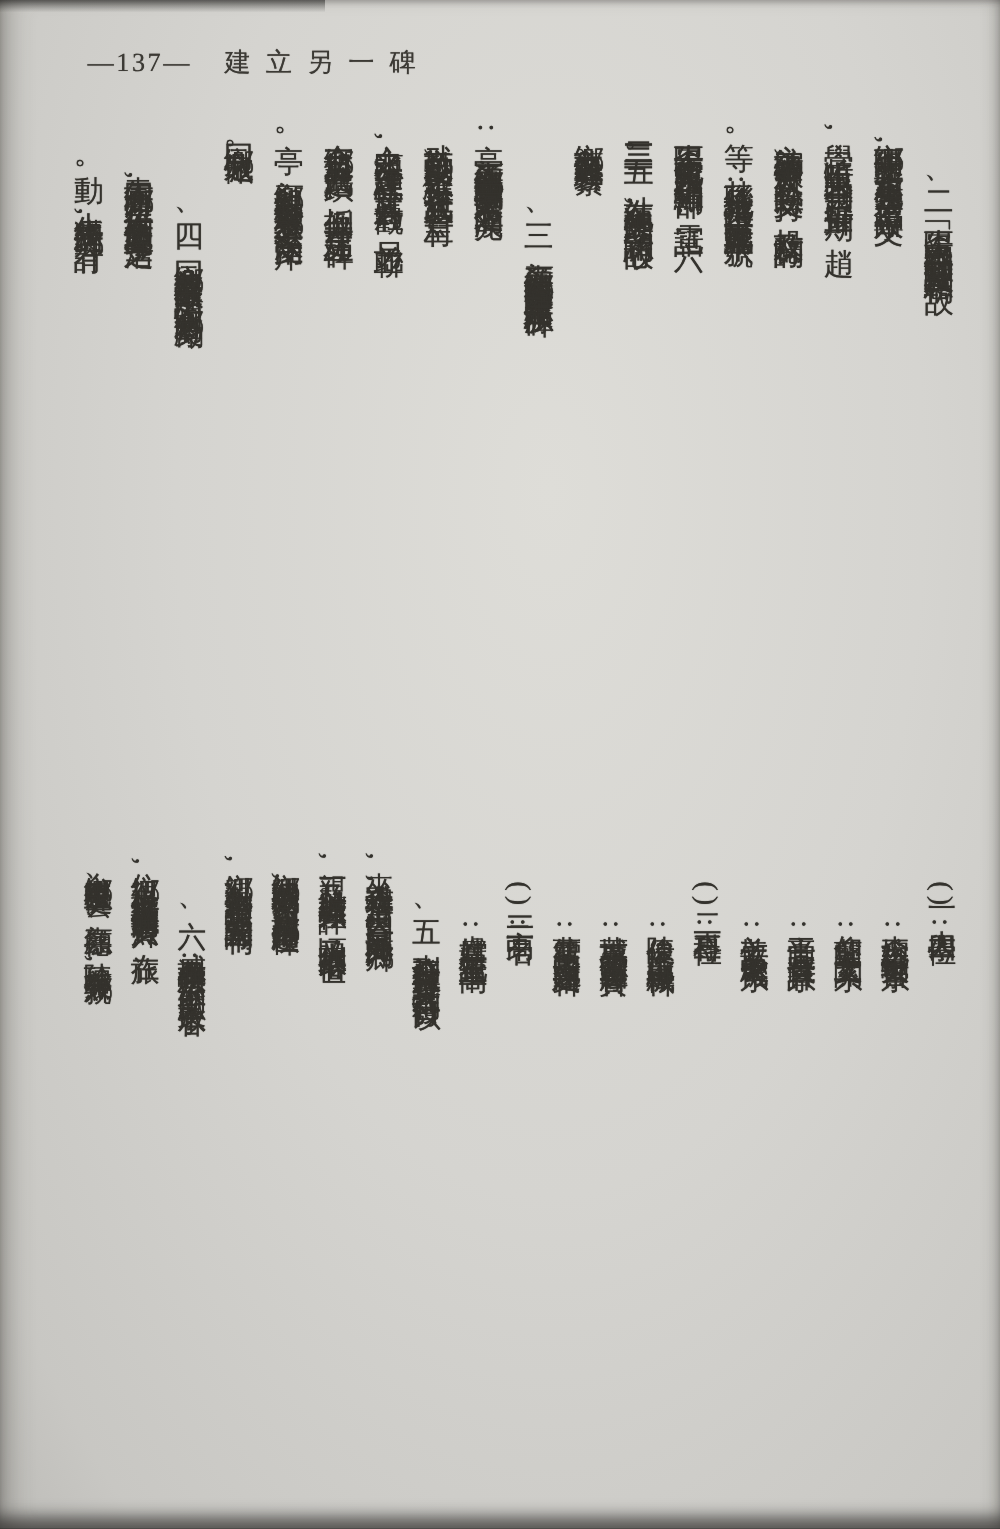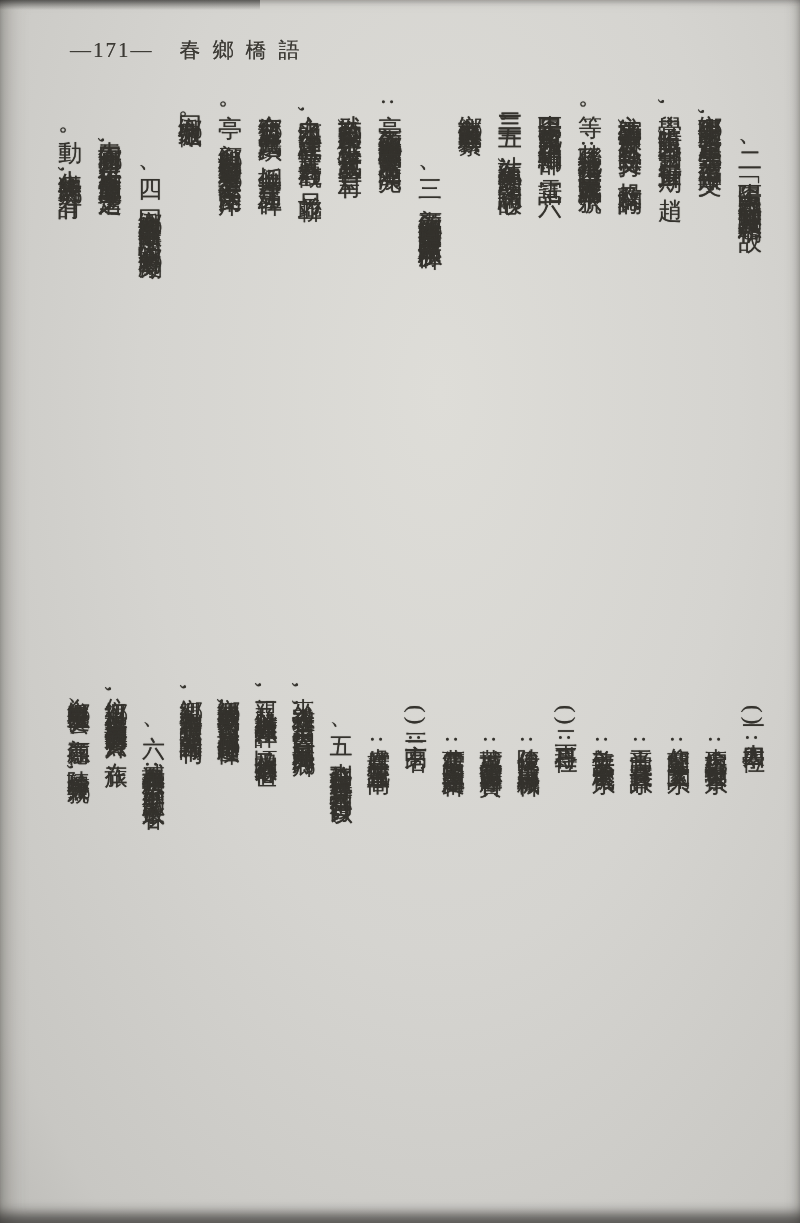--- a/index.html
+++ b/index.html
@@ -53,21 +53,21 @@
   #lower-columns .col{width:37.5px;line-height:37.5px;}
   .col{height:100%;box-sizing:border-box;}
 </style>
 </head>
 <body>
 
 <div class="page">
   <div class="corner-shade"></div>
 
   <div class="header">
-    <span>—171—</span><span class="title">春鄉橋語</span>
+    <span>—137—</span><span class="title">建立另一碑</span>
   </div>
 
   <div id="upper-columns" class="vblock">
       <div class="col" style="padding-top: 39px;">二、棗陽「白水」季刊歡迎訂閱及惠稿:故</div>
       <div class="col" style="padding-top: 0px;">鄉棗陽文胆,趙萬爽先生等,為倡導白水文</div>
       <div class="col" style="padding-top: 0px;">學,特出版「白水」季刊,已發行卅三期。趙</div>
       <div class="col" style="padding-top: 0px;">主編曾致函旅台友人,熱盼支持、投稿及訂閱</div>
       <div class="col" style="padding-top: 0px;">等。其聯絡地址為:棗陽市光武路五十八號、</div>
       <div class="col" style="padding-top: 0px;">棗陽市文化館「白水」季刊編輯部。電話:六</div>
       <div class="col" style="padding-top: 0px;">二二二一二五。站在純文學的立場,請關心故</div>

